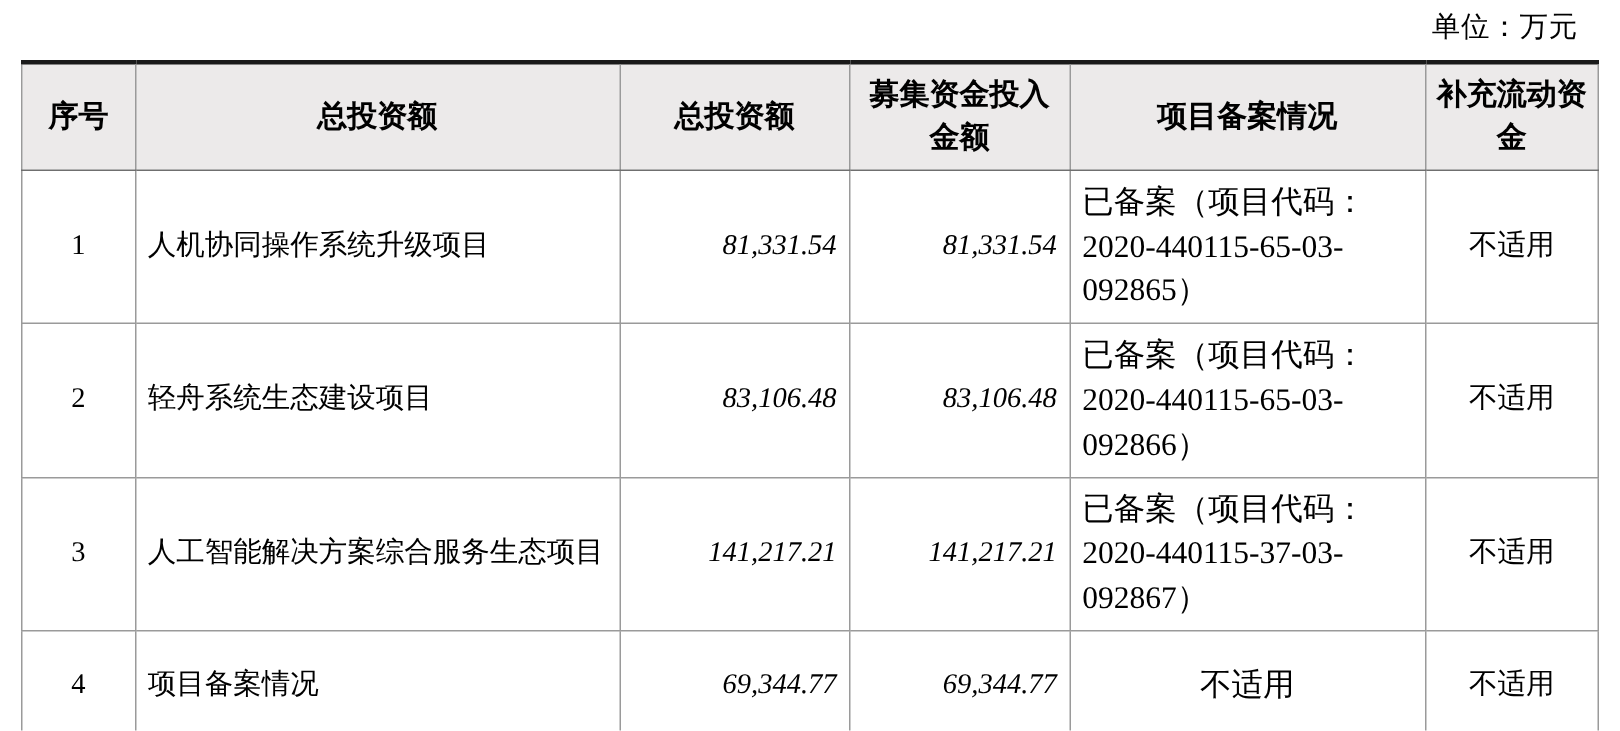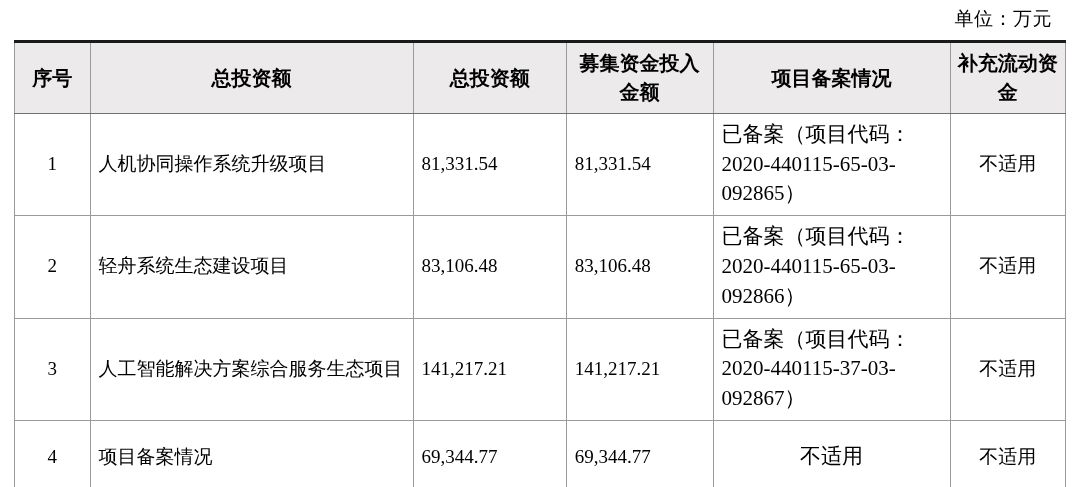--- a/index.html
+++ b/index.html
@@ -60,23 +60,24 @@
   
   table.fund-table thead tr th {
     border-top: 3px solid #1a1a1a;
     border-bottom: 1px solid #6f6f6f;
   }
   table.fund-table tbody tr.total-row td {
     border-bottom: 3px solid #1a1a1a;
     font-weight: bold;
   }
   td.num {
-    text-align: left;
+    text-align: right;
     padding-right: 10px;
     white-space: nowrap;
+    font-style: italic;
   }
   td.idx {
     text-align: center;
   }
   td.name {
     text-align: left;
     padding-left: 14px;
     margin-top: 29px;
   }
   td.center {

